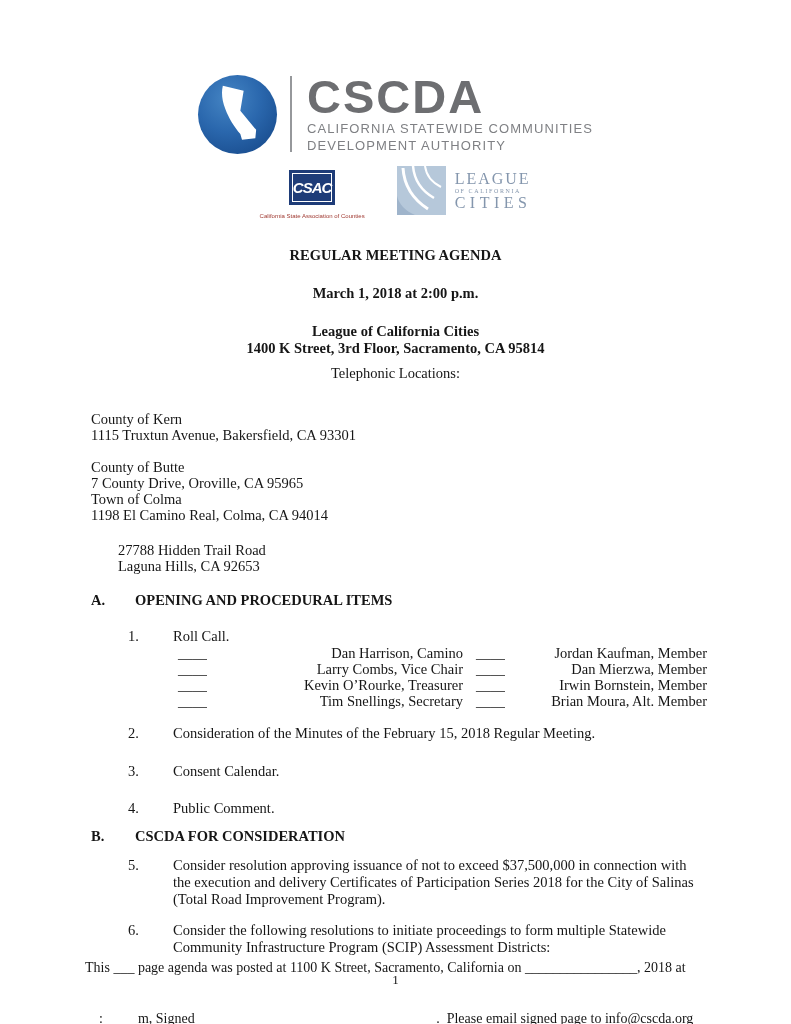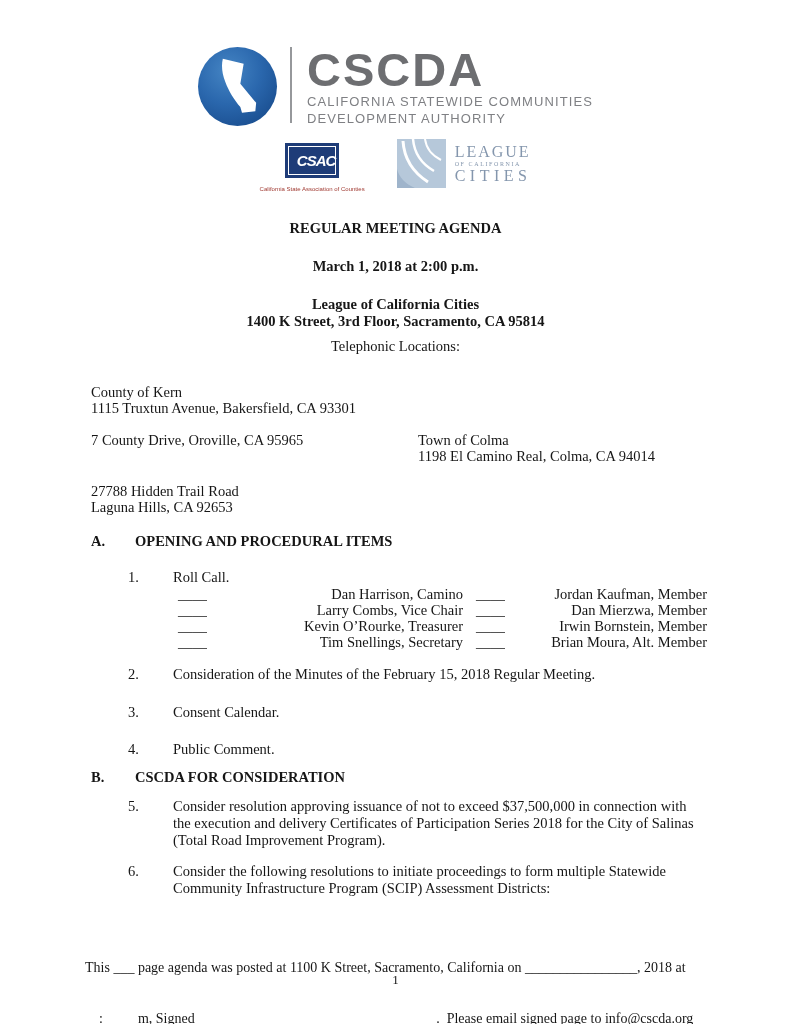--- a/index.html
+++ b/index.html
@@ -9,65 +9,64 @@
     margin:0 auto;
     background:#ffffff;
     font-family:"Liberation Serif", serif;
     font-size:14.5px;
     line-height:17px;
     color:#161616;
     overflow:hidden;
   }
 
   
-  .logo-row { display:flex; justify-content:center; align-items:flex-start; padding-top:47px; }
+  .logo-row { display:flex; justify-content:center; align-items:center; padding-top:74px; }
   .logo-circle {
     width:79px; height:79px; border-radius:50%;
     background:radial-gradient(circle at 38% 30%, #4585c4 0%, #2a67ad 45%, #1b5092 80%);
     display:flex; align-items:center; justify-content:center;
     flex:0 0 auto;
   }
   .logo-circle svg { width:50px; height:62px; }
   .logo-divider { width:2px; height:76px; background:#96989b; margin:0 15px 0 13px; }
   .logo-textblock { font-family:"Liberation Sans", sans-serif; }
   .logo-acronym { font-size:47px; line-height:46px; font-weight:bold; color:#6d6e71; letter-spacing:2px; }
   .logo-tagline { font-size:13px; letter-spacing:1.1px; color:#7f8084; margin-top:0; white-space:nowrap; }
 
   
   .partners { display:flex; justify-content:center; align-items:flex-start; gap:32px; margin-top:12px; height:54px; }
   .csac { text-align:center; margin-top:4px; }
   .csac-box {
     width:46px; height:35px; background:#1e3c78; margin:0 auto;
     display:flex; align-items:center; justify-content:center;
     box-shadow: inset 0 0 0 3px #1e3c78, inset 0 0 0 4px #ffffff;
-    padding-left: 8px;
   }
   .csac-text { color:#ffffff; font-family:"Liberation Sans", sans-serif; font-style:italic; font-weight:bold; font-size:15px; letter-spacing:-1px; }
   .csac-caption { font-size:6px; color:#a03a32; margin-top:3px; font-family:"Liberation Sans", sans-serif; white-space:nowrap; }
   .league { display:flex; gap:9px; align-items:center; }
   .league-box { width:49px; height:49px; background:#b6c8da; flex:0 0 auto; }
   .league-text { color:#8496ad; text-align:left; }
   .lg1 { font-size:16px; letter-spacing:2px; line-height:16px; }
   .lg2 { font-size:6px;  letter-spacing:1.6px; line-height:8px; }
   .lg3 { font-size:16px; letter-spacing:4.5px; line-height:16px; }
 
   
   .center { text-align:center; }
   .bold { font-weight:bold; }
   .h-title { margin-top:27px; }
   .h-date  { margin-top:21px; }
   .h-venue { margin-top:21px; }
   .h-tel   { margin-top:8px; }
 
   
   .body { margin-left:91px; width:616px; }
-  .loc-row { display:flex; line-height:16px; }
+  .loc-row { display:flex; line-height:16px;flex-direction:column; }
   .loc-row.r1 { margin-top:29px; }
   .loc-row.r2 { margin-top:16px; }
-  .loc-row.r3 { margin-top:19px; }
+  .loc-row.r3 { margin-top:19px;margin-left:27px; }
   .loc-left { width:327px; }
   .loc-right { flex:1; }
 
   .section-head { position:relative; font-weight:bold; }
   .section-head.sa { margin-top:18px; }
   .section-head.sb { margin-top:11px; }
   .letter { position:absolute; left:0; }
   .stitle { display:inline-block; margin-left:44px; }
 
   .item { position:relative; }
@@ -142,20 +141,21 @@
   <div class="body">
 
     <div class="loc-row r1">
       <div class="loc-left">
         <div>County of Kern</div>
         <div>1115 Truxtun Avenue, Bakersfield, CA 93301</div>
       </div>
     </div>
     <div class="loc-row r2">
       <div class="loc-left">
+        <div>County of Butte</div>
         <div>7 County Drive, Oroville, CA 95965</div>
       </div>
       <div class="loc-right">
         <div>Town of Colma</div>
         <div>1198 El Camino Real, Colma, CA 94014</div>
       </div>
     </div>
     <div class="loc-row r3">
       <div class="loc-left">
         <div>27788 Hidden Trail Road</div>

